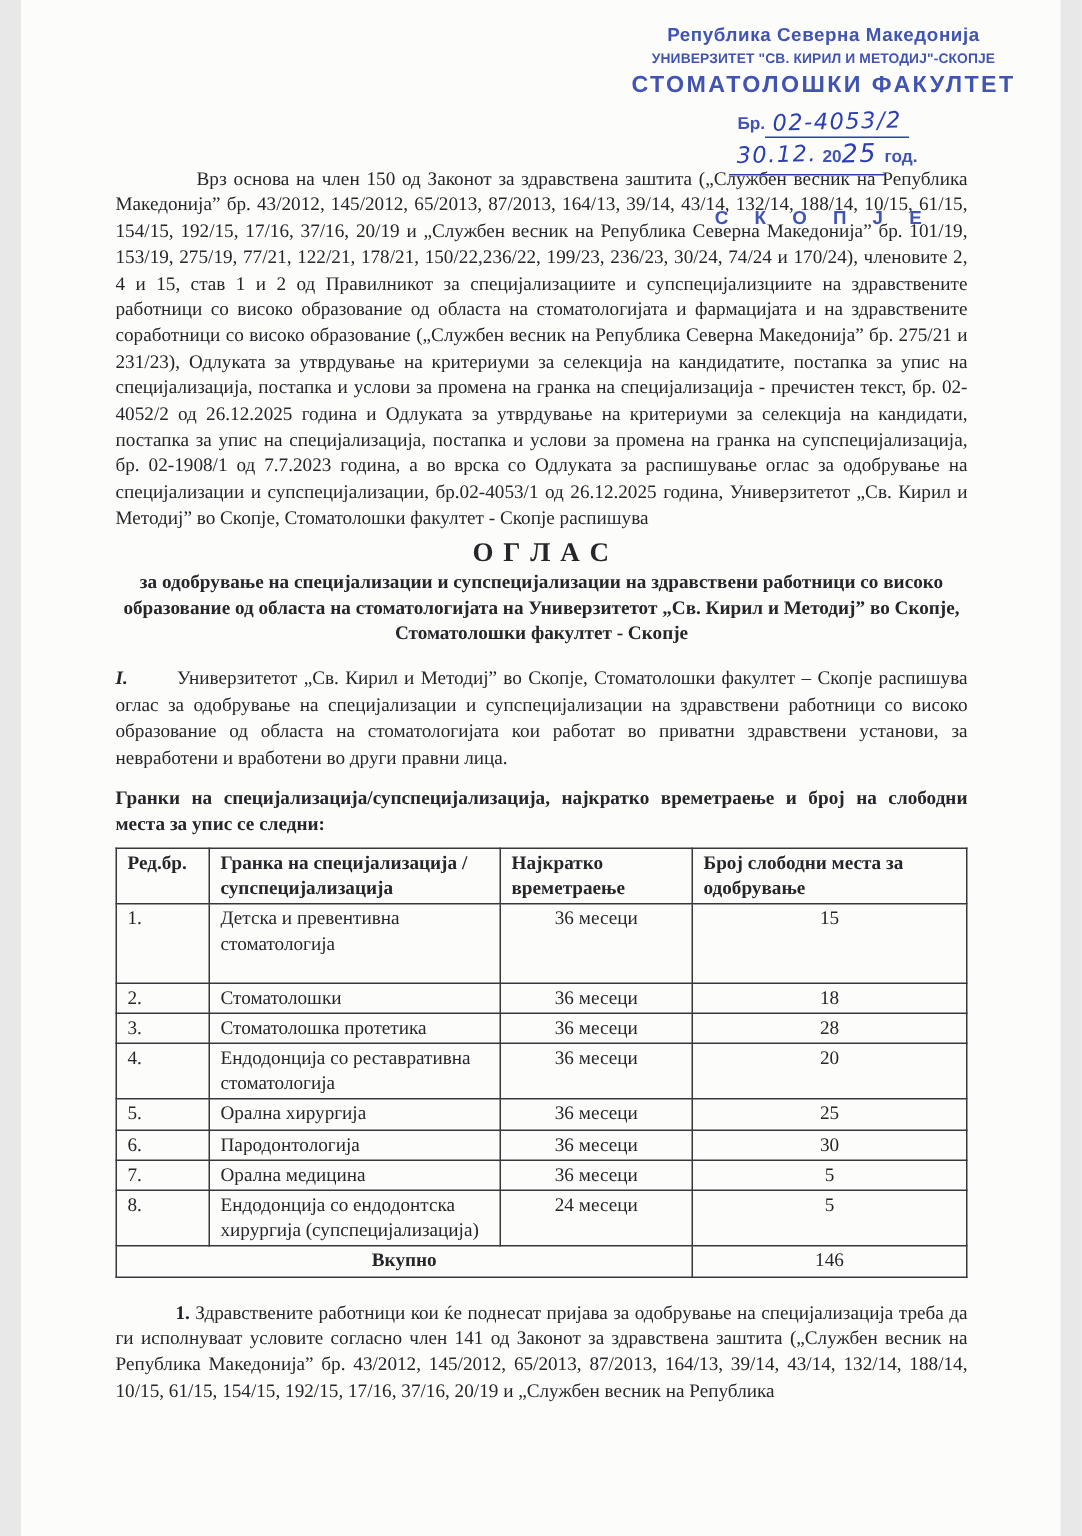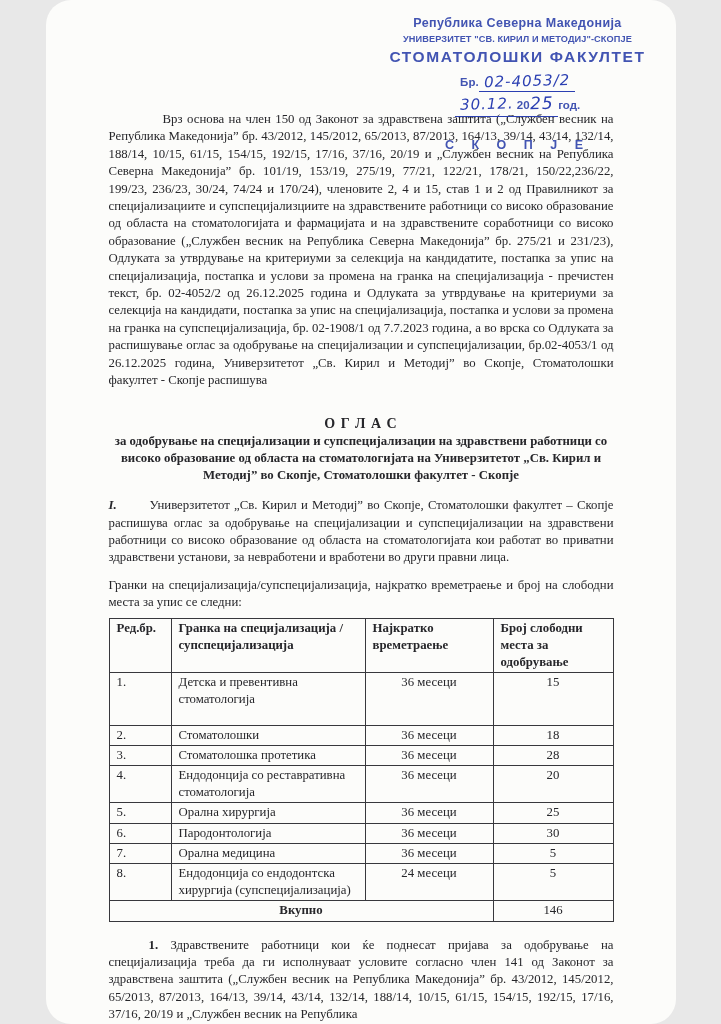--- a/index.html
+++ b/index.html
@@ -1,19 +1,19 @@
 <!DOCTYPE html>
 <html lang="mk"><head>
 <meta charset="utf-8">
 <style>
   html,body{margin:0;padding:0;background:#e8e8e8;}
   .page{
-    width:630px;height:1024px;position:relative;margin:0 auto;
+    width:693px;height:1024px;position:relative;margin:0 auto;
     background:#fcfcfa;color:#26262a;overflow:hidden;
-    font-family:"Liberation Serif",serif;box-sizing:border-box;border-radius:25px;
+    font-family:"Liberation Serif",serif;box-sizing:border-box;
   }
   
   .stamp{
     position:absolute;top:16px;right:22px;width:272px;text-align:center;
     font-family:"Liberation Sans",sans-serif;line-height:1.25;
   }
   .stamp-line1{font-size:12.5px;font-weight:bold;letter-spacing:.4px;}
   .stamp-line2{font-size:9.2px;font-weight:bold;margin-top:2px;letter-spacing:.1px;white-space:nowrap;}
   .stamp-line3{font-size:15.5px;font-weight:bold;letter-spacing:1.6px;margin-top:2px;white-space:nowrap;}
   .stamp-no{margin-top:5px;font-size:12px;}
@@ -22,25 +22,25 @@
   .hand{
     font-family:"DejaVu Sans",sans-serif;font-style:italic;font-size:15px;
     letter-spacing:1px;display:inline-block;transform:rotate(-1.5deg);
   }
   .hand-big{font-size:17px;}
   .underl{border-bottom:1.6px solid currentColor;padding:0 5px 1px 5px;display:inline-block;}
   .stamp-city{font-size:12.5px;font-weight:bold;letter-spacing:7px;margin-top:21px;}
   
   .content{padding:0 62px 0 63px;}
   .p-intro{margin:111px 0 0 0;font-size:12.8px;line-height:17.4px;text-align:justify;text-indent:54px;}
-  .doc-title{margin:26px 0 0 0;text-align:center;font-weight:bold;font-size:14px;letter-spacing:1px;}
+  .doc-title{margin:3px 0 0 0;text-align:center;font-weight:bold;font-size:18px;letter-spacing:1px;}
   .doc-subtitle{margin:1px 0 0 0;text-align:center;font-weight:bold;font-size:12.8px;line-height:17.2px;}
   .sec1{margin:13px 0 0 0;font-size:12.8px;line-height:17.4px;text-align:justify;}
   .sec1-numeral{font-weight:bold;font-style:italic;display:inline-block;width:41px;}
-  .table-intro{margin:10px 0 0 0;font-size:12.8px;line-height:17.4px;text-align:justify;}
+  .table-intro{margin:10px 0 0 0;font-size:12.8px;line-height:17.4px;text-align:justify;font-weight:bold;}
   
   table.spec{border-collapse:collapse;margin-top:6px;width:100%;font-size:12.8px;}
   table.spec th,table.spec td{
     border:1px solid #38383c;padding:1px 7px;vertical-align:top;line-height:17.2px;
   }
   table.spec th{text-align:left;font-weight:bold;}
   .col-num{width:62px;}
   .col-branch{width:194px;}
   .col-duration{width:128px;}
   .cell-duration{text-align:center;}

